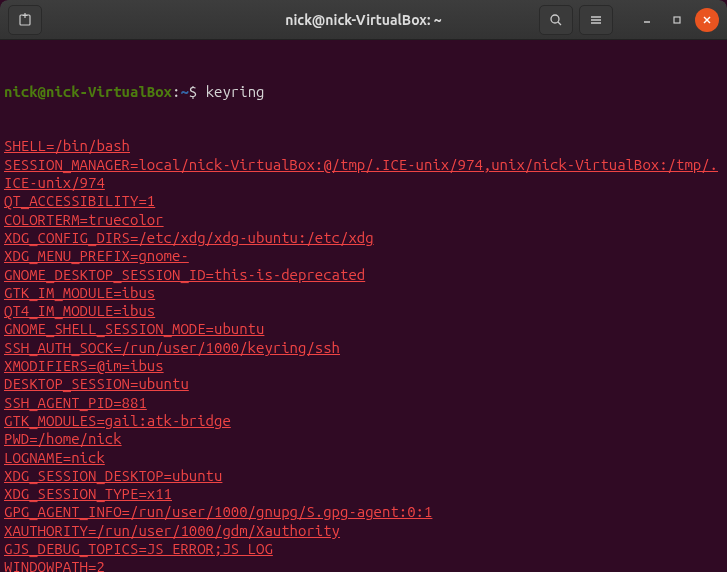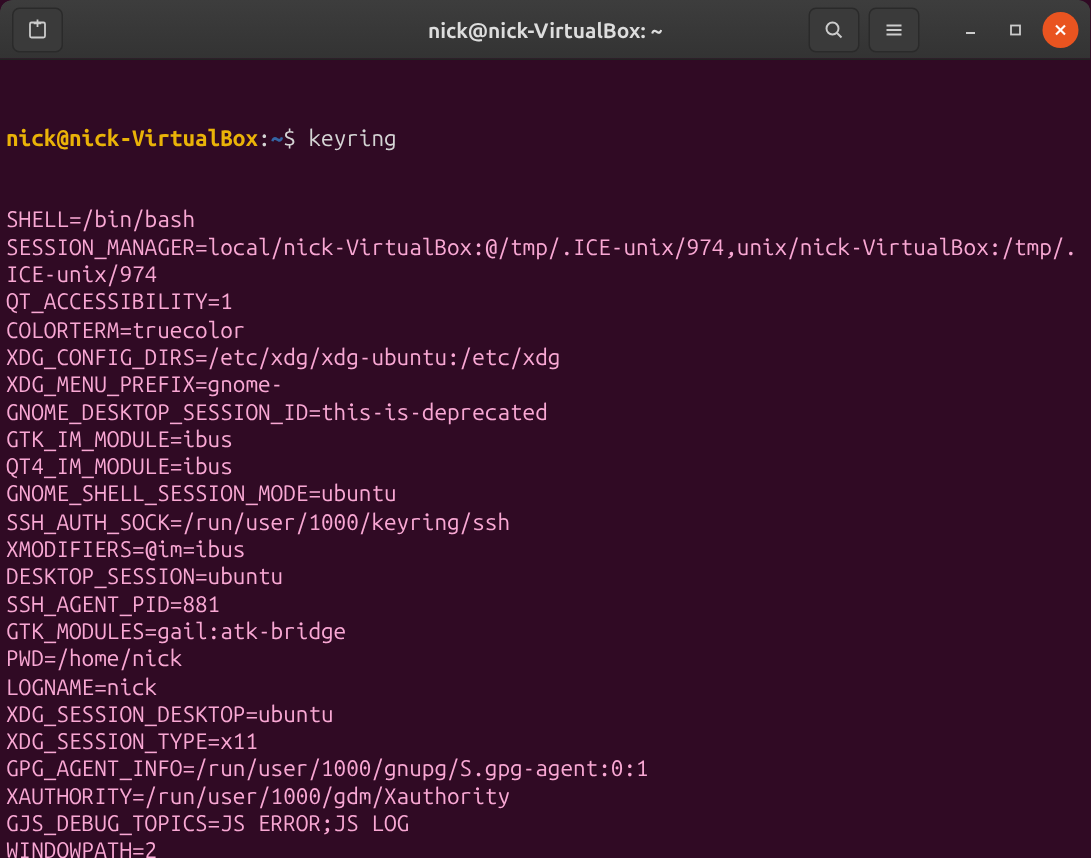--- a/index.html
+++ b/index.html
@@ -74,35 +74,36 @@
     }
     .terminal {
       padding: 6px 4px;
       color: #d4d4d4;
       line-height: 1.22;
       white-space: pre-wrap;
       word-break: break-all;
       letter-spacing: 0px;
     }
     .prompt-user {
-      color: #eab308;
+      color: #4d7c0f;
       font-weight: bold;
     }
     .prompt-colon {
       color: #d4d4d4;
     }
     .prompt-path {
       color: #3465a4;
       font-weight: bold;
     }
     .prompt-dollar {
       color: #d4d4d4;
     }
     .output-line {
-      color: #f9a8d4;
+      color: #ef4444;
+      text-decoration: underline;
     }
     svg {
       display: block;
     }
   </style>
 </head>
 <body>
 
 <div class="titlebar">
   <div class="titlebar-left">

